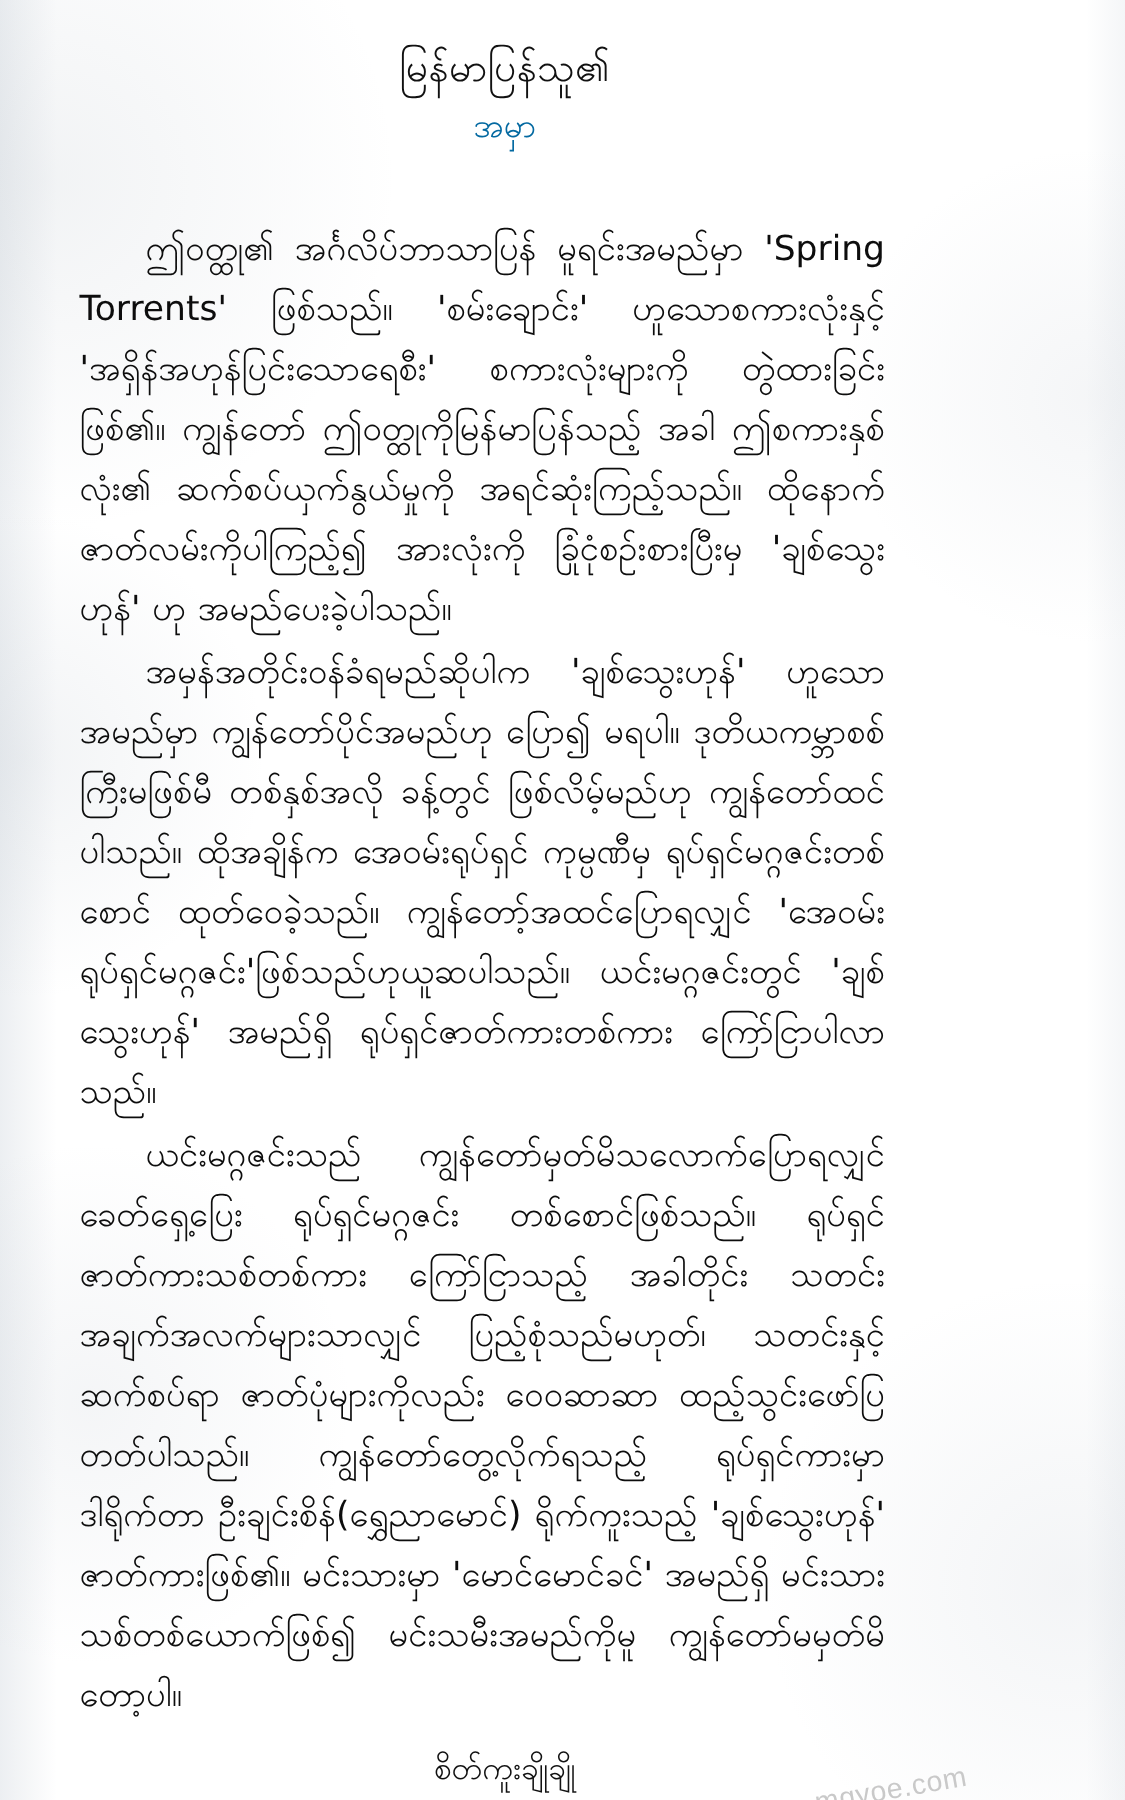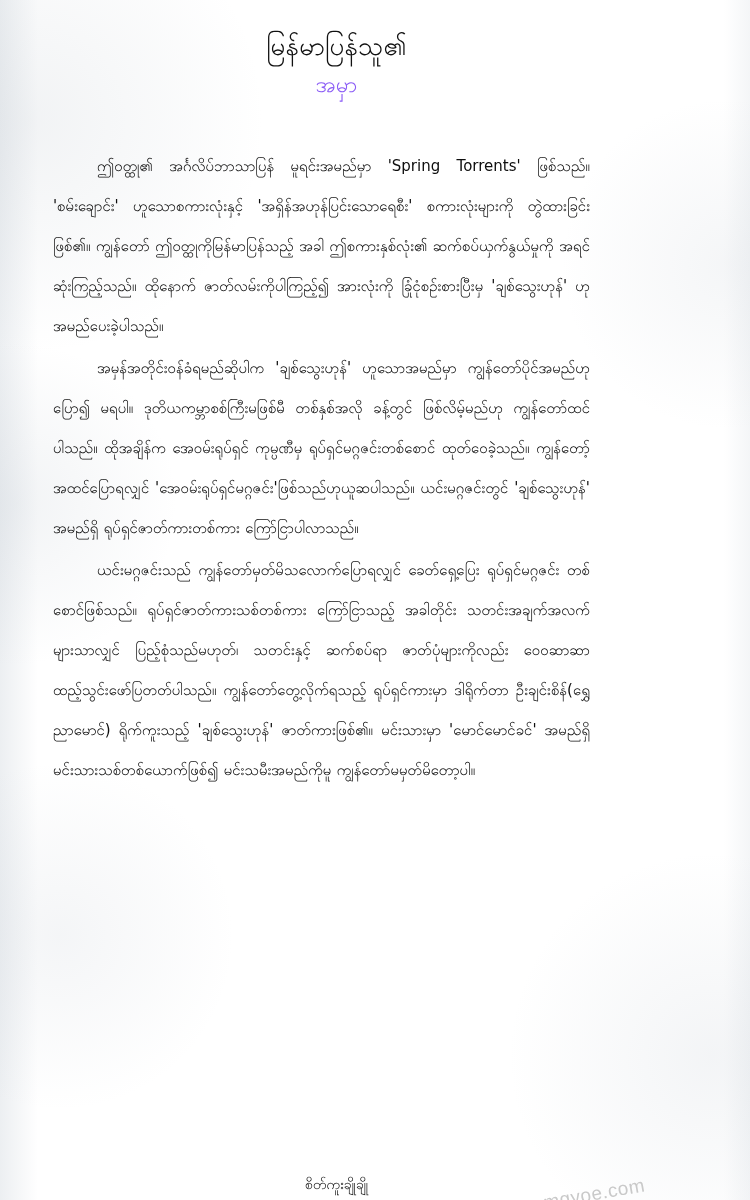--- a/index.html
+++ b/index.html
@@ -45,51 +45,51 @@
   }
   .doc-title {
     font-size: 26px;
     line-height: 1.35;
     color: #111;
     letter-spacing: 0.2px;
   }
   .doc-subtitle {
     font-size: 22px;
     line-height: 1.35;
-    color: #8b5cf6;
+    color: #0369a1;
     margin-top: 6px;
   }
 
   .body-text {
     margin: 0;
     padding: 0 40px 0 22px;
     margin-top: 46px;
   }
 
   .para {
-    font-size: 15px;
+    font-size: 23px;
     line-height: 40px;
     color: #0d0d0d;
     text-align: justify;
     text-justify: inter-word;
     margin: 0 12px 2px 0;
     text-indent: 44px;
     word-spacing: 0.5px;
   }
   .para:last-child {
     margin-bottom: 0;
   }
 
   .signature {
     position: absolute;
     left: 0;
     right: 0;
     bottom: 34px;
     text-align: center;
-    font-size: 14px;
+    font-size: 21px;
     color: #111;
   }
 
   .watermark {
     position: absolute;
     right: 10px;
     bottom: 34px;
     font-family: "Liberation Sans", sans-serif;
     font-size: 19px;
     color: #c9c9c9;

